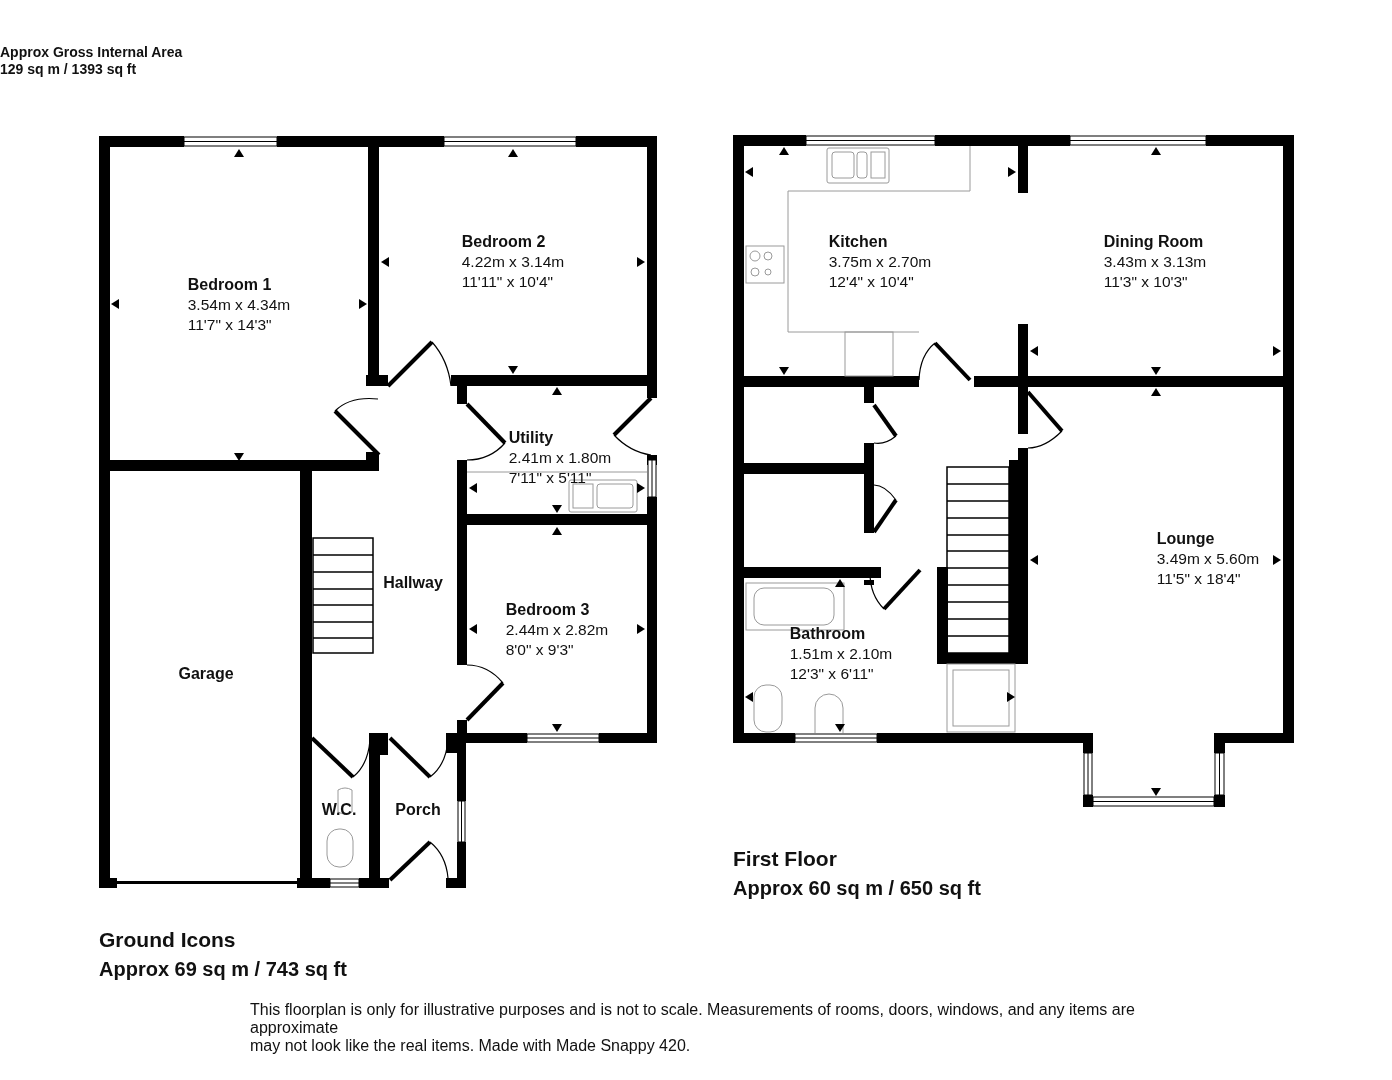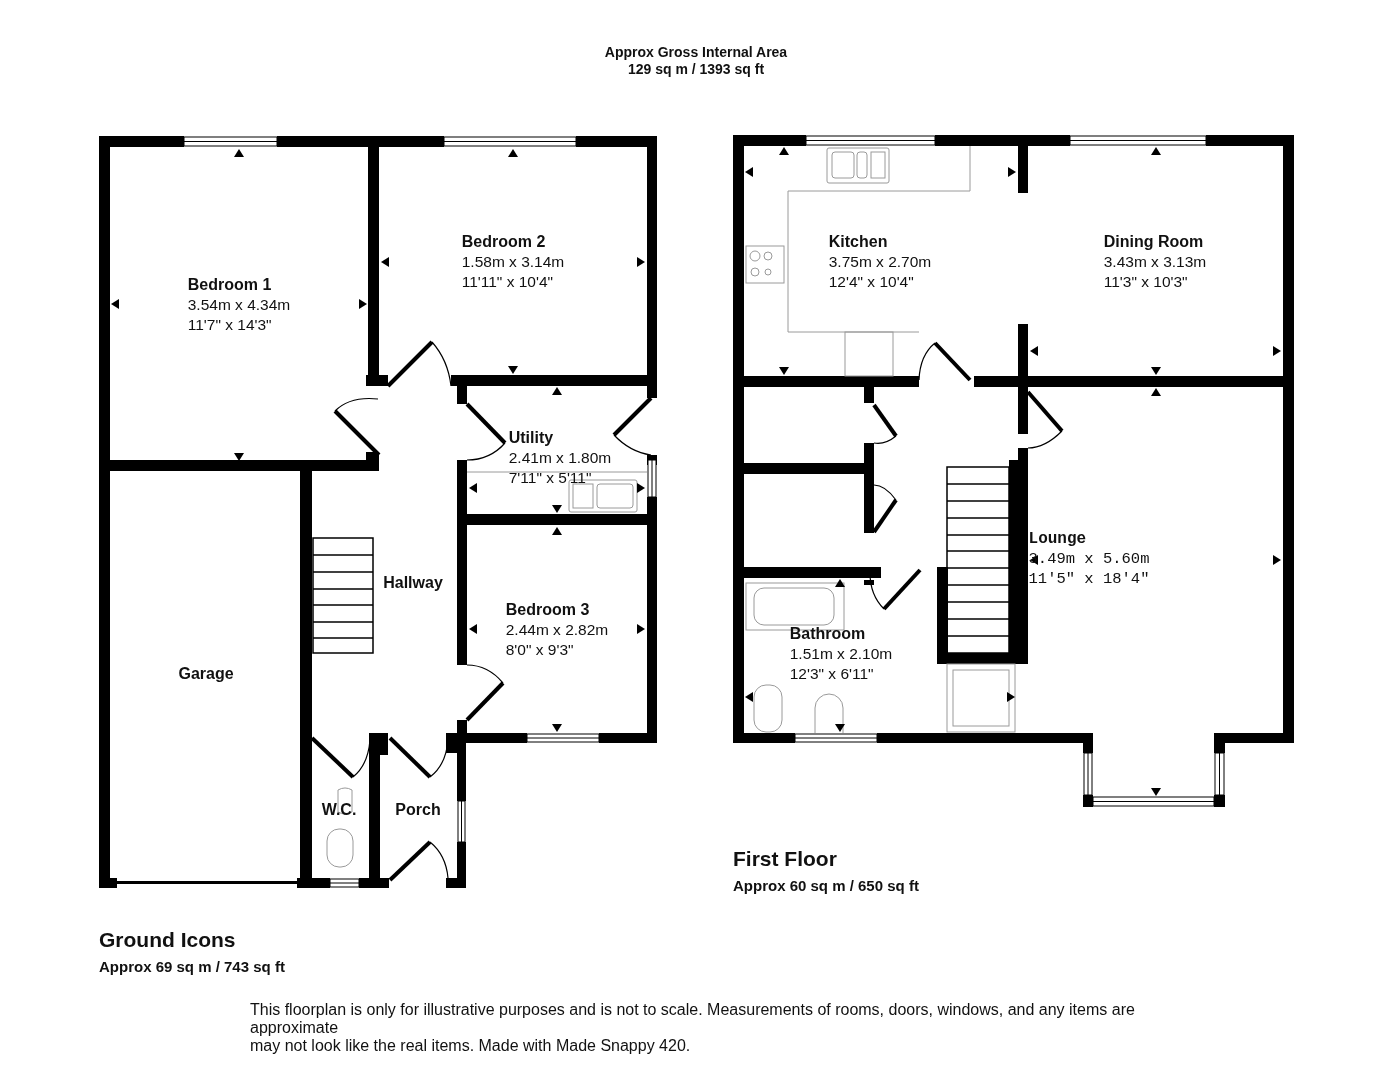--- a/index.html
+++ b/index.html
@@ -1,24 +1,24 @@
 <!DOCTYPE html>
 <html><head>
 <meta charset="utf-8">
 <style>
   html, body { margin:0; padding:0; background:#ffffff; }
   body { width:1392px; height:1080px; position:relative; overflow:hidden; font-family:"Liberation Sans", sans-serif; color:#111; }
   .abs { position:absolute; }
-  .title { left:0; width:1392px; top:44px; text-align:center; font-weight:bold; font-size:14px; line-height:17px; }
+  .title { left:0; width:1392px; top:44px; text-align:left; font-weight:bold; font-size:14px; line-height:17px; }
   svg.plan { position:absolute; left:0; top:0; }
   .room { position:absolute; text-align:left; transform:translateX(-50%); white-space:nowrap; line-height:20px; }
   .room .name { font-weight:bold; font-size:16px; }
   .room .dim { font-size:15.5px; }
   .floor-title { font-size:21px;font-weight:bold; }
-  .floor-area { font-size:15px; font-weight:bold; margin-top:6px; }
+  .floor-area { font-size:20px; font-weight:bold; margin-top:6px; }
   .disclaimer { left:250px; width:890px; top:1001px; font-size:16px; line-height:18px; }
 </style>
 </head>
 <body>
 
 <div class="abs title">
   <div>Approx Gross Internal Area</div>
   <div>129 sq m / 1393 sq ft</div>
 </div>
 
@@ -259,21 +259,21 @@
   </g>
 </svg>
 
 <div class="room" style="left:239px; top:275px;">
   <div class="name">Bedroom 1</div>
   <div class="dim">3.54m x 4.34m</div>
   <div class="dim">11'7" x 14'3"</div>
 </div>
 <div class="room" style="left:513px; top:232px;">
   <div class="name">Bedroom 2</div>
-  <div class="dim">1.58m x 3.14m</div>
+  <div class="dim">4.22m x 3.14m</div>
   <div class="dim">11'11" x 10'4"</div>
 </div>
 <div class="room" style="left:560px; top:428px;">
   <div class="name">Utility</div>
   <div class="dim">2.41m x 1.80m</div>
   <div class="dim">7'11" x 5'11"</div>
 </div>
 <div class="room" style="left:413px; top:573px;">
   <div class="name">Hallway</div>
 </div>
@@ -295,21 +295,21 @@
 <div class="room" style="left:880px; top:232px;">
   <div class="name">Kitchen</div>
   <div class="dim">3.75m x 2.70m</div>
   <div class="dim">12'4" x 10'4"</div>
 </div>
 <div class="room" style="left:1155px; top:232px;">
   <div class="name">Dining Room</div>
   <div class="dim">3.43m x 3.13m</div>
   <div class="dim">11'3" x 10'3"</div>
 </div>
-<div class="room" style="left:1089px; top:529px;font-family:Liberation Mono, monospace;">
+<div class="room" style="left:1208px; top:529px;">
   <div class="name">Lounge</div>
   <div class="dim">3.49m x 5.60m</div>
   <div class="dim">11'5" x 18'4"</div>
 </div>
 <div class="room" style="left:841px; top:624px;">
   <div class="name">Bathroom</div>
   <div class="dim">1.51m x 2.10m</div>
   <div class="dim">12'3" x 6'11"</div>
 </div>
 

